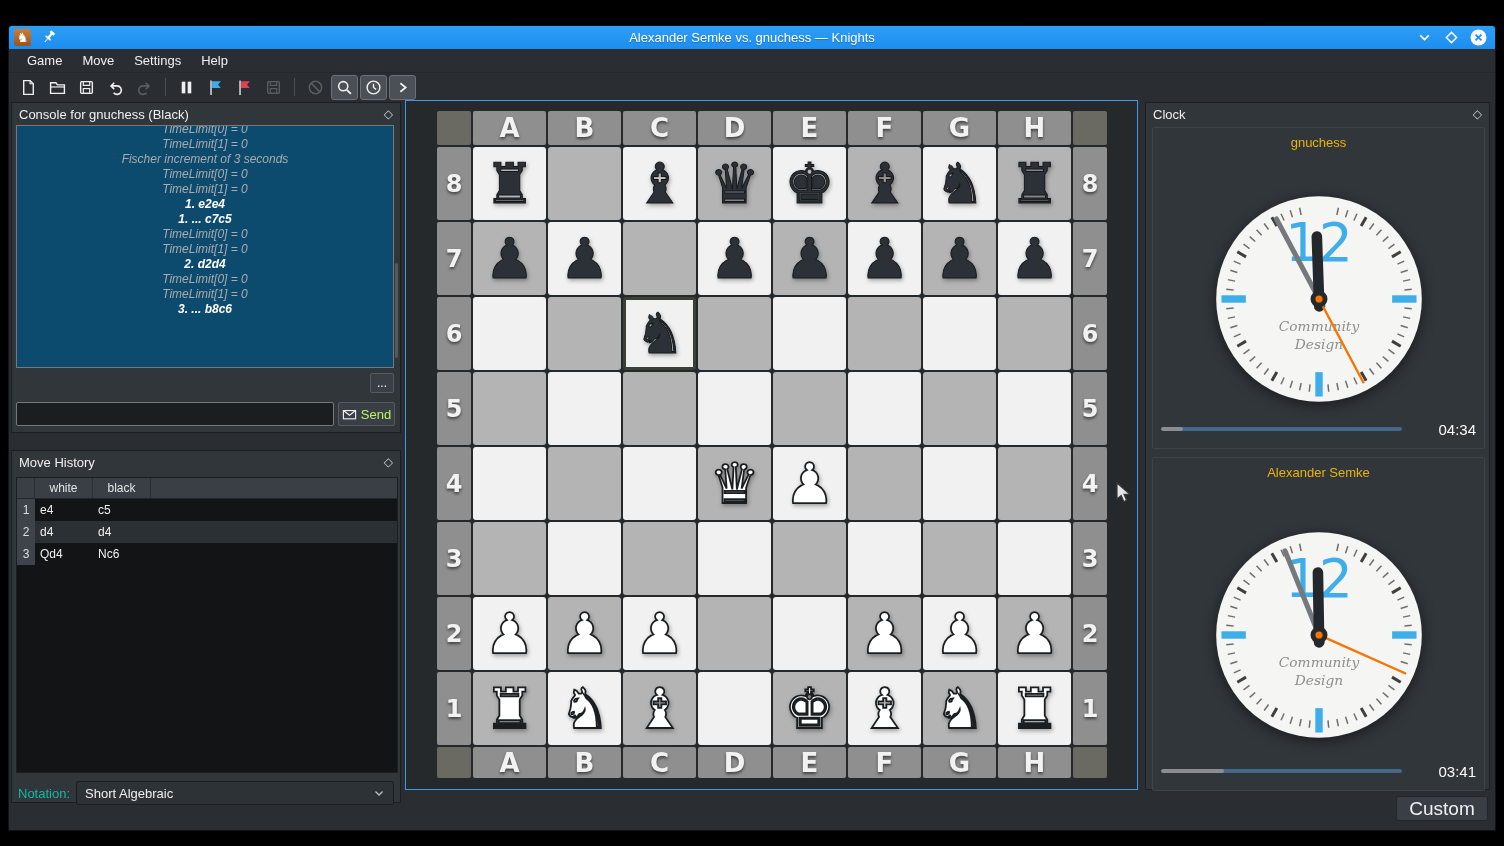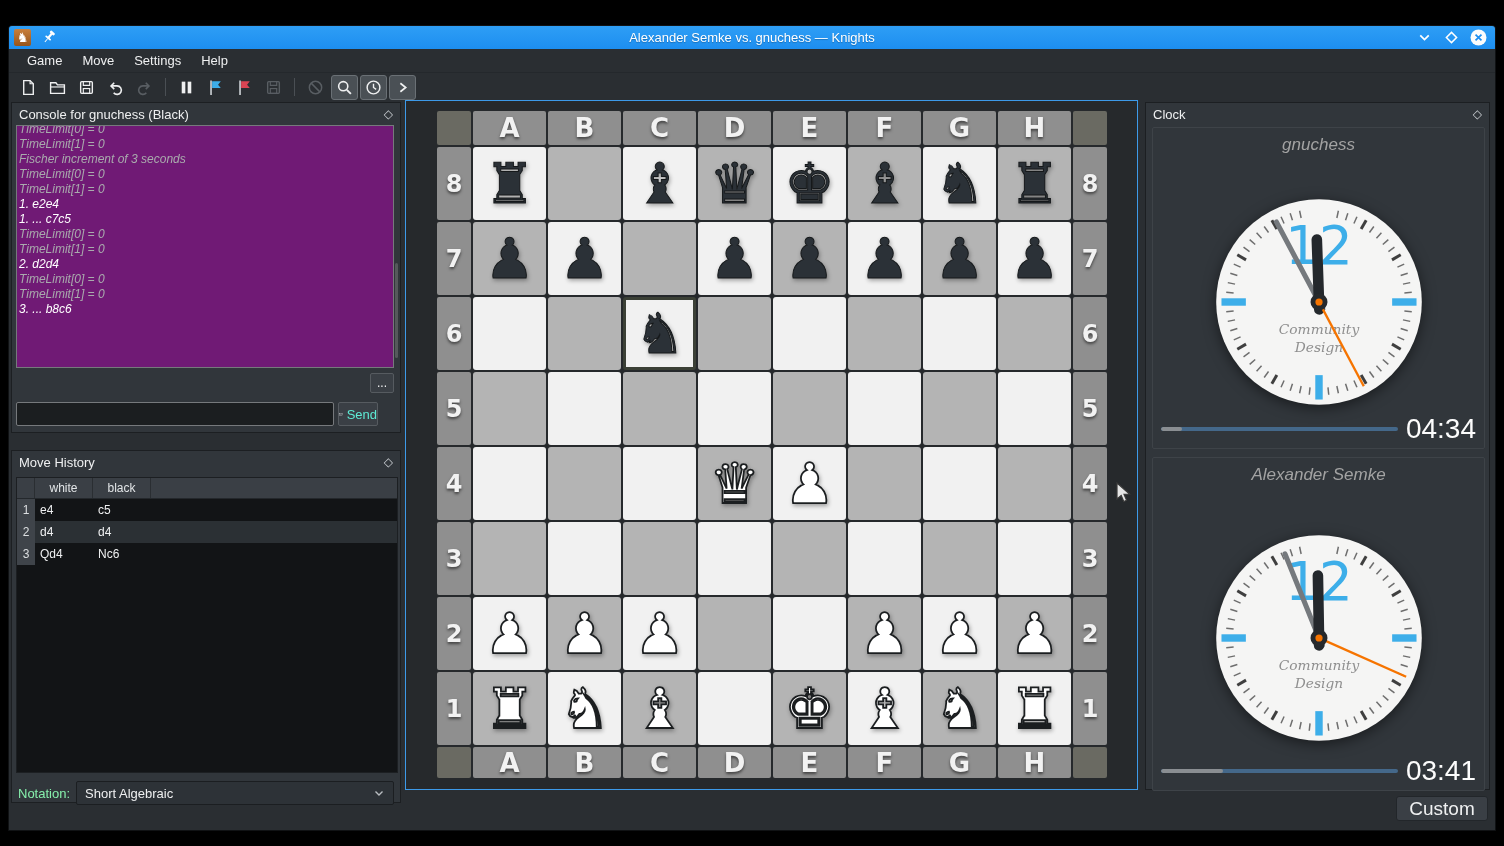--- a/index.html
+++ b/index.html
@@ -34,50 +34,50 @@
   .tb-btn.pressed{background:#4a5055;border:1px solid #6a7075;}
   .tb-sep{width:1px;height:18px;background:#4a4f54;margin:0 5px;}
 
   
   .panel{position:absolute;background:#31363b;border:1px solid #1c1f22;}
   .panel-header{position:absolute;left:0;top:0;width:100%;height:22px;display:flex;align-items:center;
     padding:0 7px;color:#eff0f1;font-size:13px;}
   .float-btn{margin-left:auto;color:#c8ccd0;font-size:12px;font-family:"DejaVu Sans",sans-serif;}
 
   
-  .console-box{position:absolute;left:4px;top:22px;width:378px;height:243px;background:#701a75;
-    border:1px solid #76797c;overflow:hidden;padding:1px 2px;}
+  .console-box{position:absolute;left:4px;top:22px;width:378px;height:243px;background:#0c4a6e;
+    border:1px solid #76797c;overflow:hidden;padding:1px 2px;text-align:center;}
   .cline{font-size:12px;font-style:italic;line-height:15px;color:#a9abad;white-space:pre;}
   .cline:first-child{margin-top:-5px;}
-  .cline.move{color:#fff;font-weight:normal;}
+  .cline.move{color:#fff;font-weight:bold;}
   .console-scrollbar{position:absolute;right:2px;top:45%;width:3px;height:54%;background:#56595c;border-radius:2px;}
   .more-btn{position:absolute;left:358px;top:270px;width:24px;height:20px;background:#3a3f45;
     border:1px solid #565b60;border-radius:2px;color:#eff0f1;font-size:12px;display:flex;
     align-items:center;justify-content:center;line-height:10px;}
   .chat-input{position:absolute;left:4px;top:299px;width:318px;height:24px;background:#1b1e20;
     border:1px solid #76797c;border-radius:2px;color:#eff0f1;font-size:12px;padding:0 5px;outline:none;}
-  .send-btn{position:absolute;left:326px;top:299px;width:40px;height:24px;background:#3a3f45;
-    border:1px solid #565b60;border-radius:2px;color:#5eead4;font-size:13px;display:flex;
+  .send-btn{position:absolute;left:326px;top:299px;width:57px;height:24px;background:#3a3f45;
+    border:1px solid #565b60;border-radius:2px;color:#bef264;font-size:13px;display:flex;
     align-items:center;justify-content:center;gap:4px;}
   .send-btn svg{width:15px;height:15px;}
 
   
   .move-table{position:absolute;left:4px;top:26px;width:382px;height:296px;background:#121416;
     border:1px solid #1c1f22;display:flex;flex-direction:column;}
   .mt-header{display:flex;height:21px;background:#3a3f45;border-bottom:1px solid #24282c;flex:0 0 auto;}
   .mt-h{color:#e2e5e7;font-size:12px;display:flex;align-items:center;justify-content:center;text-align:right;}
   .mt-h.gut{width:18px;border-right:1px solid #2a2e32;}
   .mt-h.col{width:58px;border-right:1px solid #2a2e32;}
   .mrow{display:flex;height:22px;flex:0 0 auto;}
   .mrow.alt{background:#2b3034;}
   .mnum{width:18px;background:#3f444a;color:#dcdfe1;font-size:12px;display:flex;align-items:center;
     justify-content:center;}
   .mcell{width:58px;color:#eff0f1;font-size:12px;display:flex;align-items:center;padding-left:5px;}
   .notation-row{position:absolute;left:6px;top:330px;width:376px;height:24px;display:flex;align-items:center;}
-  .notation-label{color:#86efac;font-size:13px;margin-right:6px;}
+  .notation-label{color:#14b8a6;font-size:13px;margin-right:6px;}
   .notation-select{flex:1;height:24px;background:#2d3237;border:1px solid #1b1e21;border-radius:2px;
     color:#eff0f1;font-size:13px;display:flex;align-items:center;padding:0 8px;}
   .notation-select svg{margin-left:auto;width:12px;height:12px;color:#b9bdc1;}
 
   
   .board-panel{background:#26292c;border:1px solid #3d9ae9;}
   .board-grid{position:absolute;left:31px;top:10px;display:grid;
     grid-template-columns:34px repeat(8,73px) 34px;
     grid-template-rows:34px repeat(8,73px) 31px;gap:2px;}
   .bcorner{background:#6a6a62;border-radius:2px;}
@@ -91,27 +91,27 @@
   .bsq.dark{background:#b4b4b4;}
   .bsq.hl{border:3px solid #3b4036;}
   .piece{font-family:"DejaVu Sans",sans-serif;font-size:56px;line-height:70px;
     filter:drop-shadow(1px 2px 2px rgba(0,0,0,.35));}
   .piece.bp{color:#2b3137;-webkit-text-stroke:1px #15181a;}
   .piece.wp{color:#ffffff;-webkit-text-stroke:1.8px #1b1e20;}
 
   
   .clock-widget{position:absolute;left:6px;width:333px;background:#31363b;border:1px solid #3e4348;
     border-radius:2px;display:flex;flex-direction:column;align-items:center;}
-  .clock-name{margin-top:7px;color:#a3a3a3;font-size:17px;font-style:italic;}
+  .clock-name{margin-top:7px;color:#eab308;font-size:13px;}
   .clock-svg-wrap{flex:1;display:flex;align-items:center;justify-content:center;}
   .clock-svg-wrap svg{width:212px;height:212px;filter:drop-shadow(0 3px 7px rgba(0,0,0,.5));}
   .time-row{position:absolute;left:8px;right:8px;bottom:5px;height:28px;display:flex;align-items:center;}
   .time-track{flex:1;height:4px;background:#44688a;border-radius:2px;position:relative;overflow:hidden;}
   .time-track .elapsed{position:absolute;left:0;top:0;height:100%;background:#8a8e92;border-radius:2px;}
-  .time-text{min-width:66px;text-align:right;color:#fcfcfc;font-size:28px;margin-left:8px;}
+  .time-text{min-width:66px;text-align:right;color:#fcfcfc;font-size:15px;margin-left:8px;}
 
   
   .custom-btn{position:absolute;right:7px;top:770px;width:92px;height:25px;background:#3a3f45;
     border:1px solid #22262a;border-radius:3px;color:#eff0f1;font-size:19px;display:flex;
     align-items:center;padding:0 7px;gap:5px;}
   .custom-btn .chev{margin-left:auto;width:11px;height:11px;color:#b0b4b8;}
 
   .cursor{position:absolute;left:1114px;top:482px;width:20px;height:22px;z-index:50;}
 </style>
 </head>

